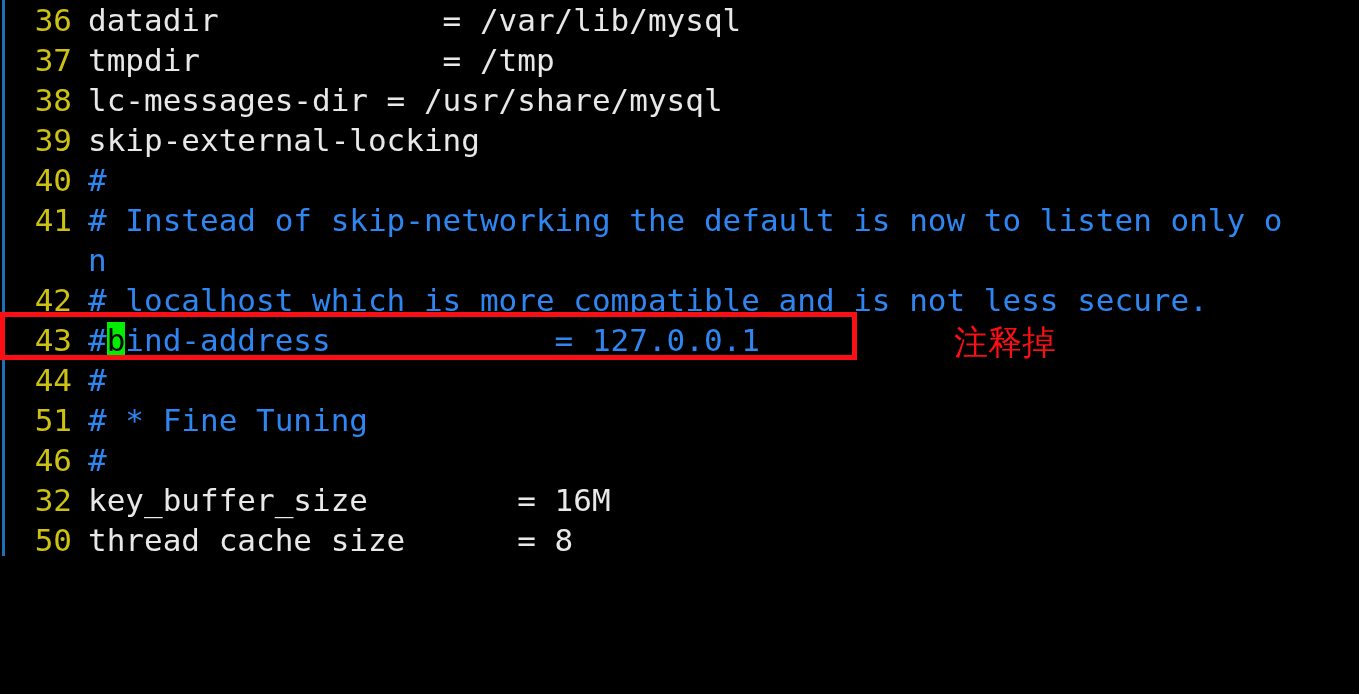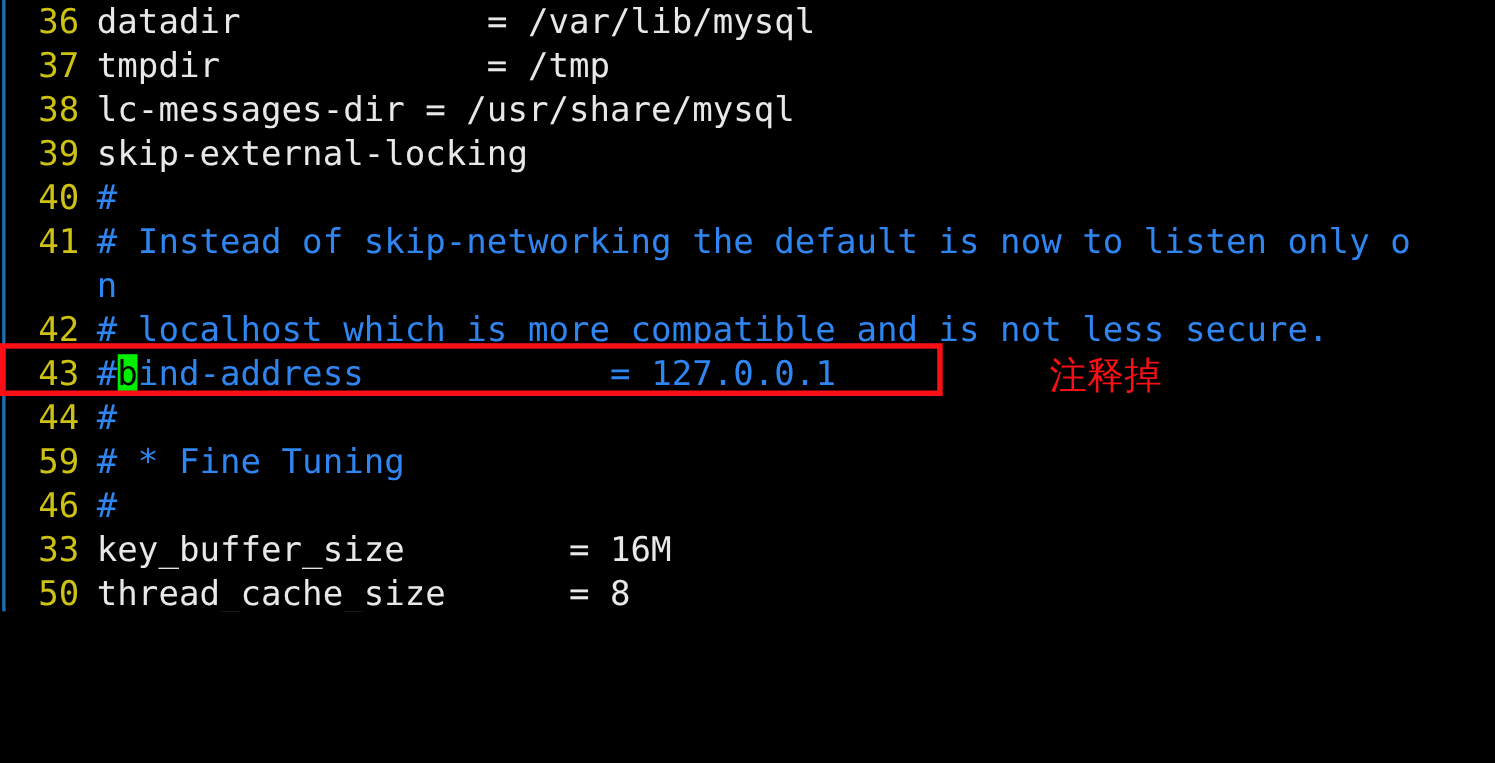--- a/index.html
+++ b/index.html
@@ -95,23 +95,23 @@
       <div class="code-line"><span class="lineno">36</span><span class="code-text"><span class="tok-plain">datadir</span><span class="tok-plain">            = /var/lib/mysql</span></span></div>
       <div class="code-line"><span class="lineno">37</span><span class="code-text"><span class="tok-plain">tmpdir</span><span class="tok-plain">             = /tmp</span></span></div>
       <div class="code-line"><span class="lineno">38</span><span class="code-text"><span class="tok-plain">lc-messages-dir = /usr/share/mysql</span></span></div>
       <div class="code-line"><span class="lineno">39</span><span class="code-text"><span class="tok-plain">skip-external-locking</span></span></div>
       <div class="code-line"><span class="lineno">40</span><span class="code-text"><span class="tok-comment">#</span></span></div>
       <div class="code-line"><span class="lineno">41</span><span class="code-text"><span class="tok-comment"># Instead of skip-networking the default is now to listen only o</span></span></div>
       <div class="code-line"><span class="gutter-pad"></span><span class="code-text"><span class="tok-comment">n</span></span></div>
       <div class="code-line"><span class="lineno">42</span><span class="code-text"><span class="tok-comment"># localhost which is more compatible and is not less secure.</span></span></div>
       <div class="code-line"><span class="lineno">43</span><span class="code-text"><span class="tok-comment">#</span><span class="cursor-block">b</span><span class="tok-comment">ind-address</span><span class="tok-comment">            = 127.0.0.1</span></span></div>
       <div class="code-line"><span class="lineno">44</span><span class="code-text"><span class="tok-comment">#</span></span></div>
-      <div class="code-line"><span class="lineno">59</span><span class="code-text"><span class="tok-comment"># * Fine Tuning</span></span></div>
+      <div class="code-line"><span class="lineno">51</span><span class="code-text"><span class="tok-comment"># * Fine Tuning</span></span></div>
       <div class="code-line"><span class="lineno">46</span><span class="code-text"><span class="tok-comment">#</span></span></div>
-      <div class="code-line"><span class="lineno">33</span><span class="code-text"><span class="tok-plain">key_buffer_size</span><span class="tok-plain">        = 16M</span></span></div>
+      <div class="code-line"><span class="lineno">32</span><span class="code-text"><span class="tok-plain">key_buffer_size</span><span class="tok-plain">        = 16M</span></span></div>
       <div class="code-line"><span class="lineno">50</span><span class="code-text"><span class="tok-plain">thread_cache_size</span><span class="tok-plain">      = 8</span></span></div>
       <div class="code-line"><span class="gutter-pad"></span><span class="code-text"><span class="tok-comment">eeded</span></span></div>
     </div>
 
   <div id="highlight-box"></div>
 
   <div id="annotation-note">注释掉</div>
 
 </div>
 

